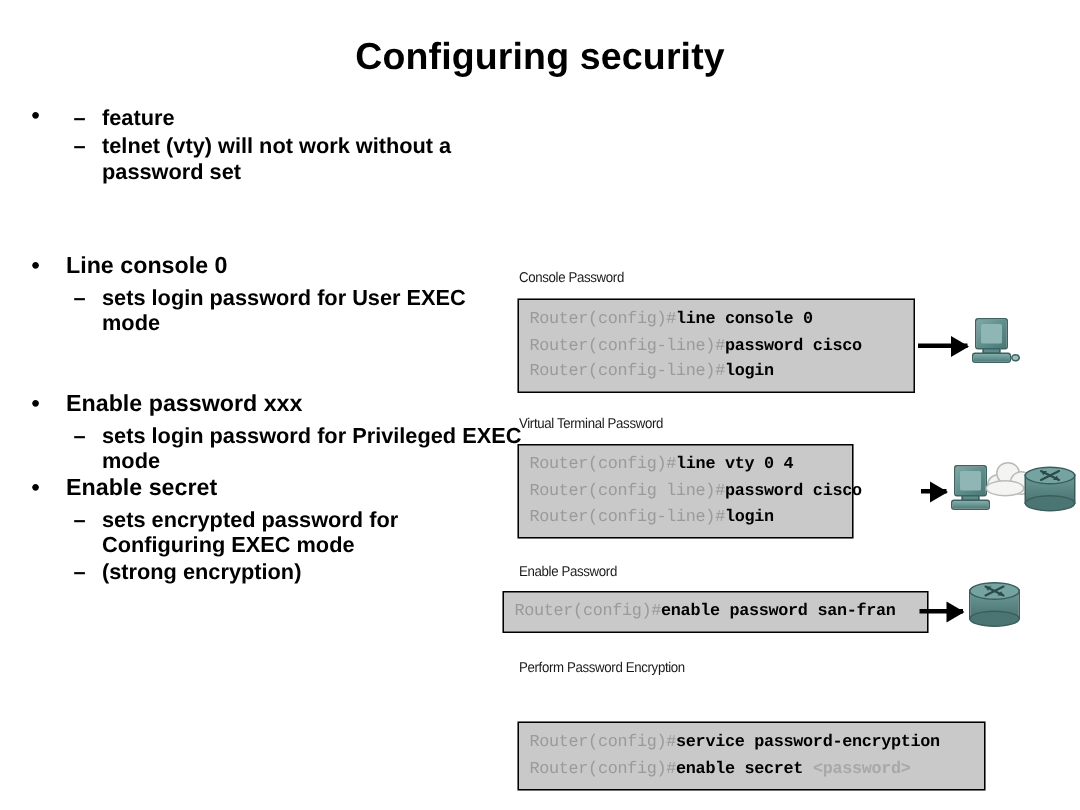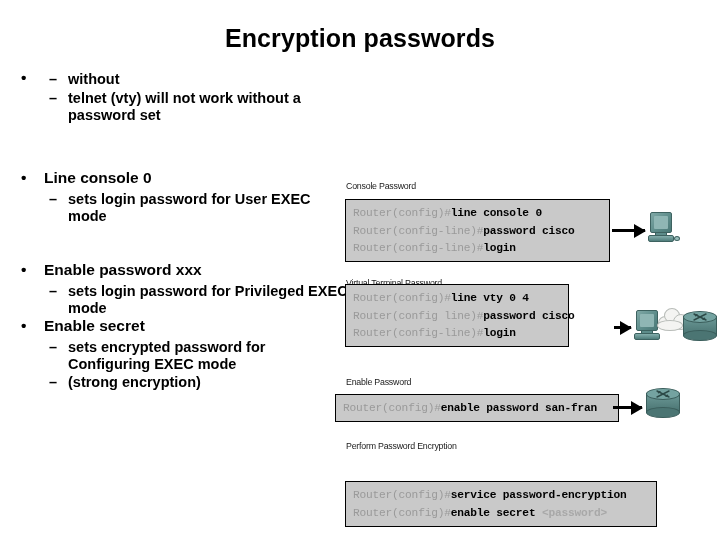--- a/index.html
+++ b/index.html
@@ -228,31 +228,31 @@
     position: absolute;
     background: #f4f4f2;
     border: 1.3px solid #b8bcb8;
     border-radius: 50%;
     box-sizing: border-box;
   }
 </style>
 </head>
 <body>
 
-<div class="slide-title">Encryption passwords</div>
+<div class="slide-title">Configuring security</div>
 
 <div class="bullets">
 
   <div class="bullet-group g1">
     <div class="l1">
       <span class="marker">•</span>
     </div>
     <div class="l2">
       <span class="marker">–</span>
-      <span>without</span>
+      <span>feature</span>
     </div>
     <div class="l2">
       <span class="marker">–</span>
       <span>telnet (vty) will not work without a password set</span>
     </div>
   </div>
 
   <div class="bullet-group g2">
     <div class="l1">
       <span class="marker">•</span>
@@ -312,21 +312,21 @@
   <div class="pc" style="width:34px; height:31px;">
     <div class="screen"></div>
     <div class="neck"></div>
     <div class="base"></div>
     <div class="mouse"></div>
   </div>
 </div>
 
 <div class="panel-label" style="left:346px; top:277px;">Virtual Terminal Password</div>
 
-<div class="cli-panel" style="left:345px; top:284px; width:224px; height:63px;">
+<div class="cli-panel" style="left:345px; top:296px; width:224px; height:63px;">
   <div class="cli-line">
     <span class="prompt">Router(config)#</span><span class="cmd">line vty 0 4</span>
   </div>
   <div class="cli-line">
     <span class="prompt">Router(config line)#</span><span class="cmd">password cisco</span>
   </div>
   <div class="cli-line">
     <span class="prompt">Router(config-line)#</span><span class="cmd">login</span>
   </div>
 </div>

